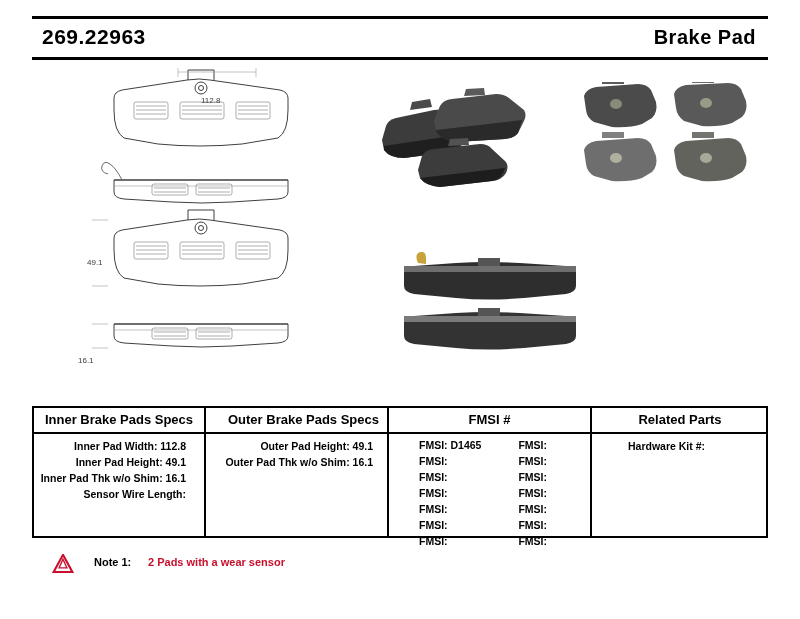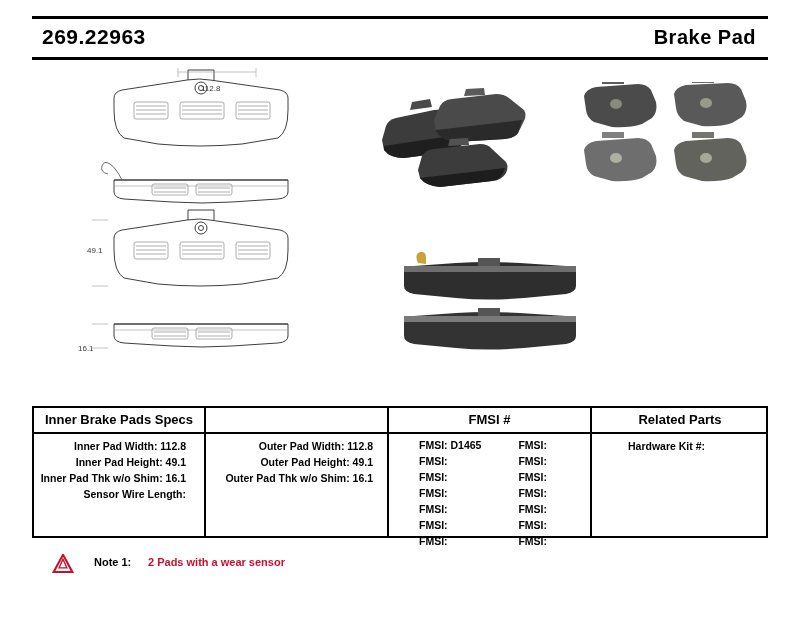--- a/index.html
+++ b/index.html
@@ -52,20 +52,21 @@
     width: 736px;
     height: 330px;
   }
 
   
   .dim {
     position: absolute;
     font-size: 8px;
     color: #3a3a3a;
     font-family: "Liberation Sans", sans-serif;
+    margin-top: 12px;
   }
 
   
   .padshape {
     position: absolute;
   }
 
   
   .spec-table {
     position: absolute;
@@ -346,22 +347,22 @@
     <div class="spec-col-title">Inner Brake Pads Specs</div>
     <div class="spec-body" style="padding-top:4px;">
       <div class="row-right">Inner Pad Width: 112.8</div>
       <div class="row-right">Inner Pad Height: 49.1</div>
       <div class="row-right">Inner Pad Thk w/o Shim: 16.1</div>
       <div class="row-right">Sensor Wire Length:</div>
     </div>
   </div>
 
   <div class="spec-col c1">
+    <div class="spec-col-title">Outer Brake Pads Specs</div>
     <div class="spec-body" style="padding-top:4px;">
-      <div class="row-right" style="padding-right:14px;">Outer Pad Width: 112.8</div>
       <div class="row-right" style="padding-right:14px;">Outer Pad Height: 49.1</div>
       <div class="row-right" style="padding-right:14px;">Outer Pad Thk w/o Shim: 16.1</div>
     </div>
   </div>
 
   <div class="spec-col c2">
     <div class="spec-col-title">FMSI #</div>
     <div class="spec-body fmsi-grid">
       <div class="fmsi-row">
         <div class="fmsi-cell left">FMSI:  D1465</div>

